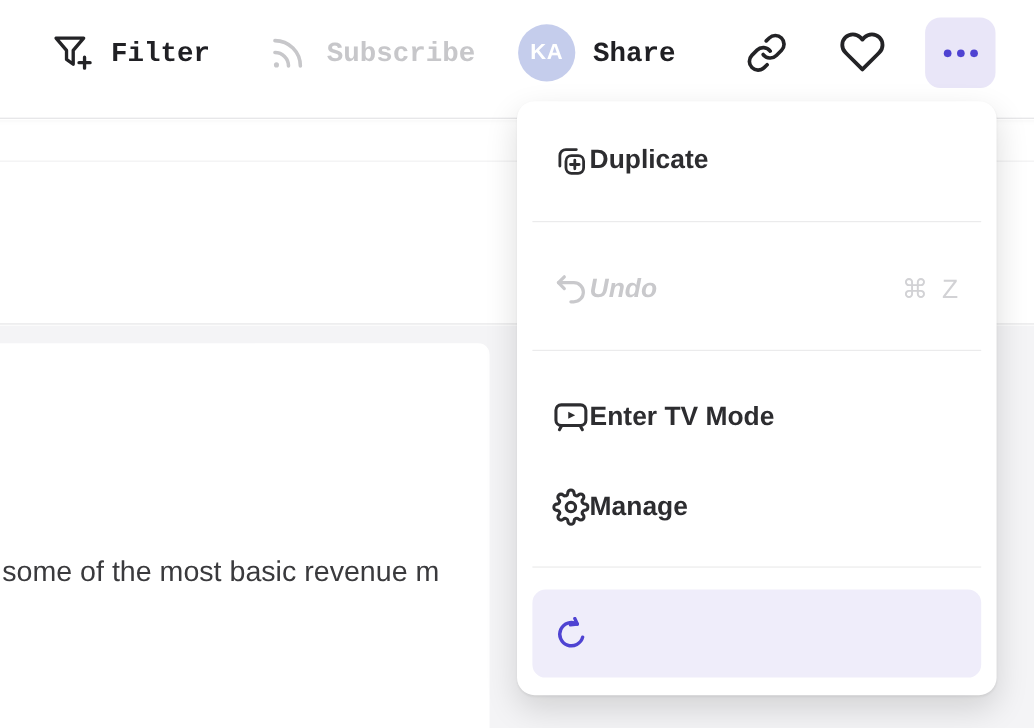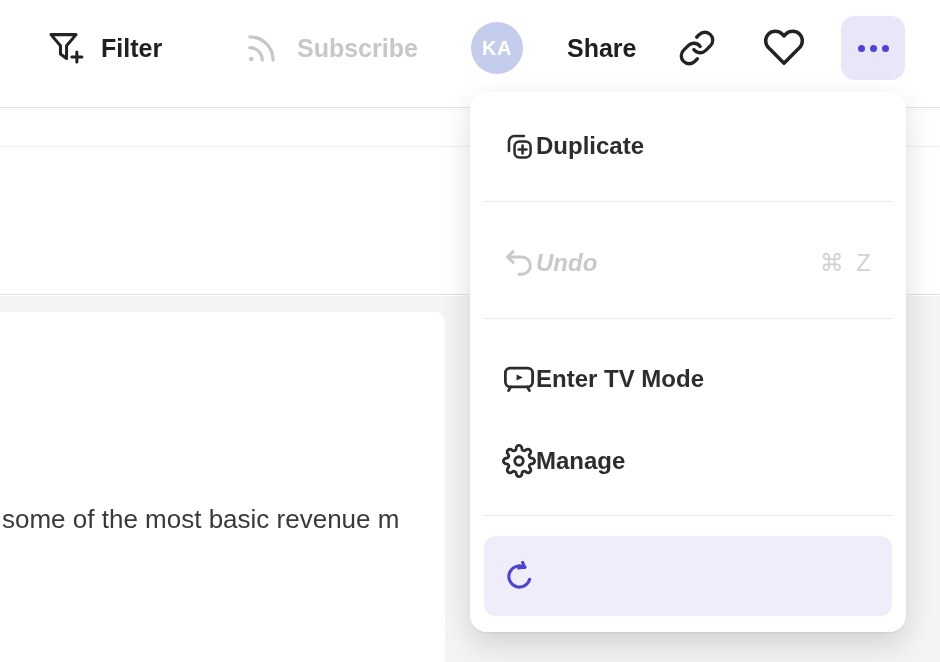--- a/index.html
+++ b/index.html
@@ -21,21 +21,21 @@
   }
   
   .toolbar{position:absolute;left:0;top:0;width:940px;height:108px;background:#fff;border-bottom:1px solid #e2e2e4;}
   .subbar{position:absolute;left:0;top:109px;width:940px;height:38px;background:#fff;border-bottom:1px solid #efeff1;box-shadow:inset 0 6px 6px -6px rgba(0,0,0,.05);}
   .card-strip{position:absolute;left:0;top:148px;width:940px;height:147px;background:#fff;border-bottom:1px solid #e3e3e5;}
   .page-bg{position:absolute;left:0;top:296px;width:940px;height:366px;background:var(--page_bg);}
   .text-card{position:absolute;left:-28px;top:16px;width:473px;height:380px;background:#fff;border-radius:10px;overflow:hidden;}
   .text-card p{position:absolute;left:30px;top:190px;font-size:26px;line-height:34px;color:#3a3a3d;white-space:nowrap;}
   
   .tb-btn{position:absolute;display:flex;align-items:center;gap:17px;height:48px;top:24px;background:none;border:none;cursor:pointer;font-family:inherit;}
-  .tb-btn .lbl{font-size:25px;font-weight:700;color:var(--toolbar_text);}
+  .tb-btn .lbl{font-size:25px;font-weight:700;color:var(--toolbar_text);font-family:Liberation Mono, monospace;}
   .tb-btn.disabled .lbl{color:#c7c7ca;}
   .tb-btn svg{display:block;}
   .icon-dark{color:#232326;}
   .icon-gray{color:#c7c7ca;}
   .avatar{position:absolute;left:471px;top:22px;width:52px;height:52px;border-radius:50%;background:var(--avatar_bg);display:flex;align-items:center;justify-content:center;cursor:pointer;border:none;}
   .avatar span{color:#fff;font-size:20px;font-weight:700;letter-spacing:.5px;text-align:right;}
   .icon-btn{position:absolute;background:none;border:none;cursor:pointer;padding:0;display:flex;align-items:center;justify-content:center;}
   .more-btn{position:absolute;left:841px;top:16px;width:64px;height:64px;border-radius:14px;background:var(--accent_soft);border:none;cursor:pointer;display:flex;align-items:center;justify-content:center;gap:5px;}
   .more-btn i{width:7px;height:7px;border-radius:50%;background:var(--accent_purple);display:block;}
   
@@ -85,21 +85,21 @@
           <circle cx="5.4" cy="18.8" r="1.5" fill="currentColor" stroke="none"></circle>
         </svg>
       </span>
       <span class="lbl">Subscribe</span>
     </button>
 
     <button class="avatar">
       <span>KA</span>
     </button>
 
-    <button class="tb-btn" style="left:567px;">
+    <button class="tb-btn" style="left:539px;">
       <span class="lbl">Share</span>
     </button>
 
     <button class="icon-btn" style="left:677px;top:29px;width:40px;height:40px;">
       <span class="icon-dark">
         <svg width="38" height="38" viewBox="0 0 24 24" fill="none" stroke="currentColor" stroke-width="2.1" stroke-linecap="round" stroke-linejoin="round">
           <path d="M10 13a5 5 0 0 0 7.54.54l3-3a5 5 0 0 0-7.07-7.07l-1.72 1.71"></path>
           <path d="M14 11a5 5 0 0 0-7.54-.54l-3 3a5 5 0 0 0 7.07 7.07l1.71-1.71"></path>
         </svg>
       </span>

